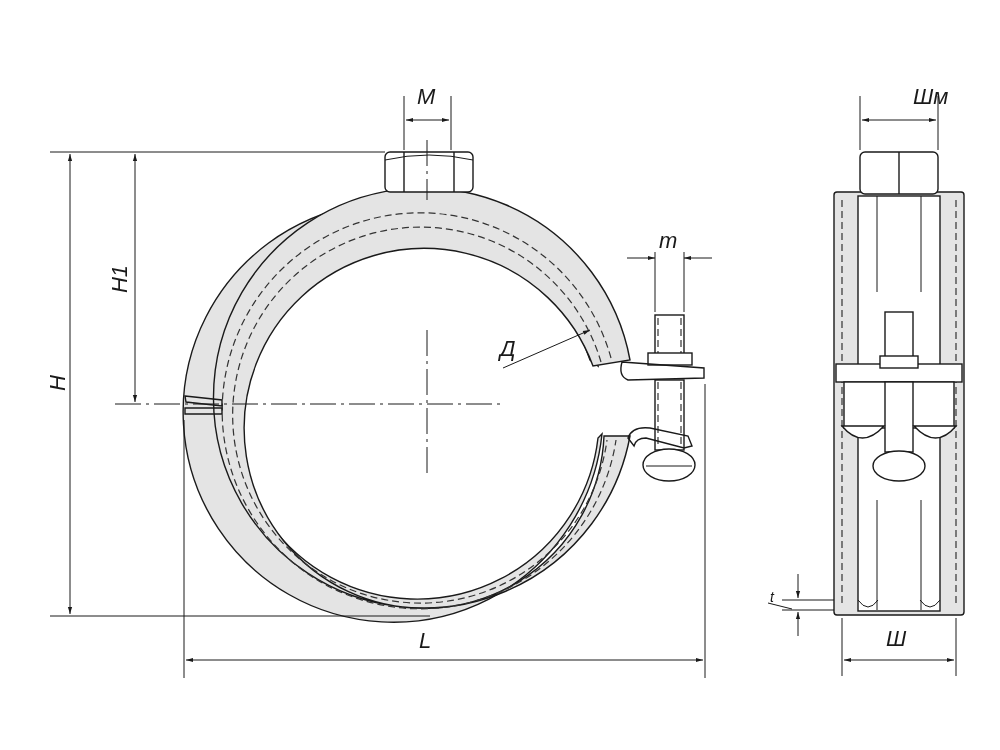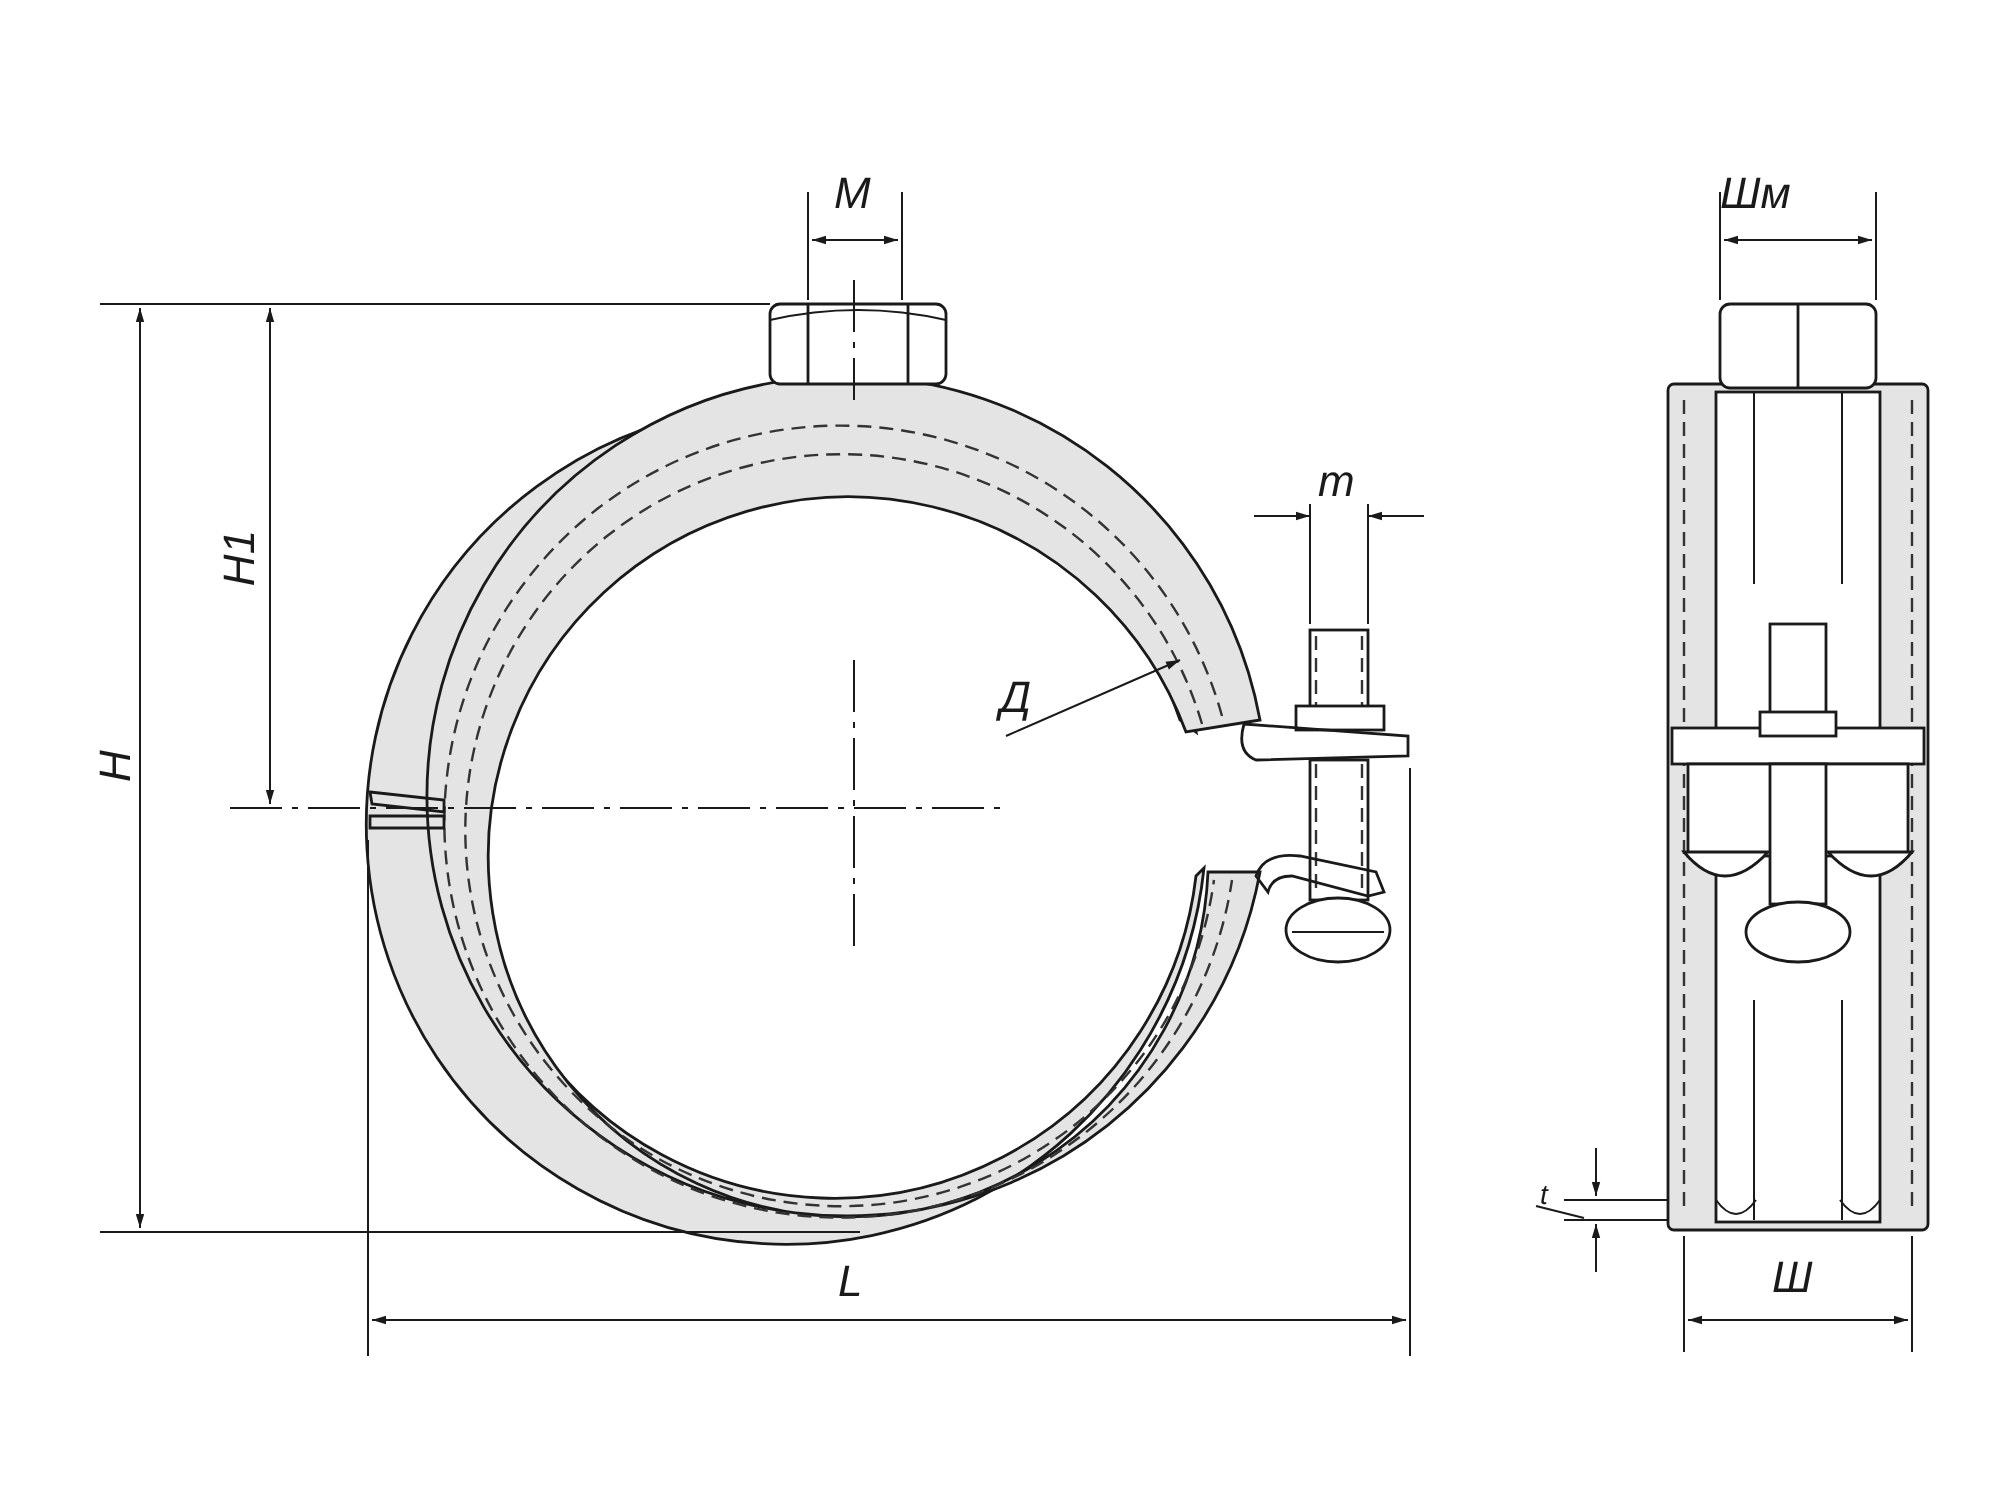--- a/index.html
+++ b/index.html
@@ -129,16 +129,16 @@
     <line class="thin" x1="768" y1="603" x2="792" y2="609"></line>
   </g>
 </svg>
 
 <span class="lbl" style="left:417px;top:86px;">M</span>
 <span class="lbl" style="left:659px;top:230px;">m</span>
 <span class="lbl" style="left:500px;top:338px;">Д</span>
 <span class="lbl rot" style="left:50px;top:372px;">H</span>
 <span class="lbl rot" style="left:106px;top:268px;">H1</span>
 <span class="lbl" style="left:419px;top:630px;">L</span>
-<span class="lbl" style="left:860px;top:86px;">Шм</span>
+<span class="lbl" style="left:913px;top:86px;">Шм</span>
 <span class="lbl" style="left:886px;top:628px;">Ш</span>
 <span class="lbl" style="left:770px;top:590px;font-size:14px;">t</span>
 </div>
 
 </body></html>

